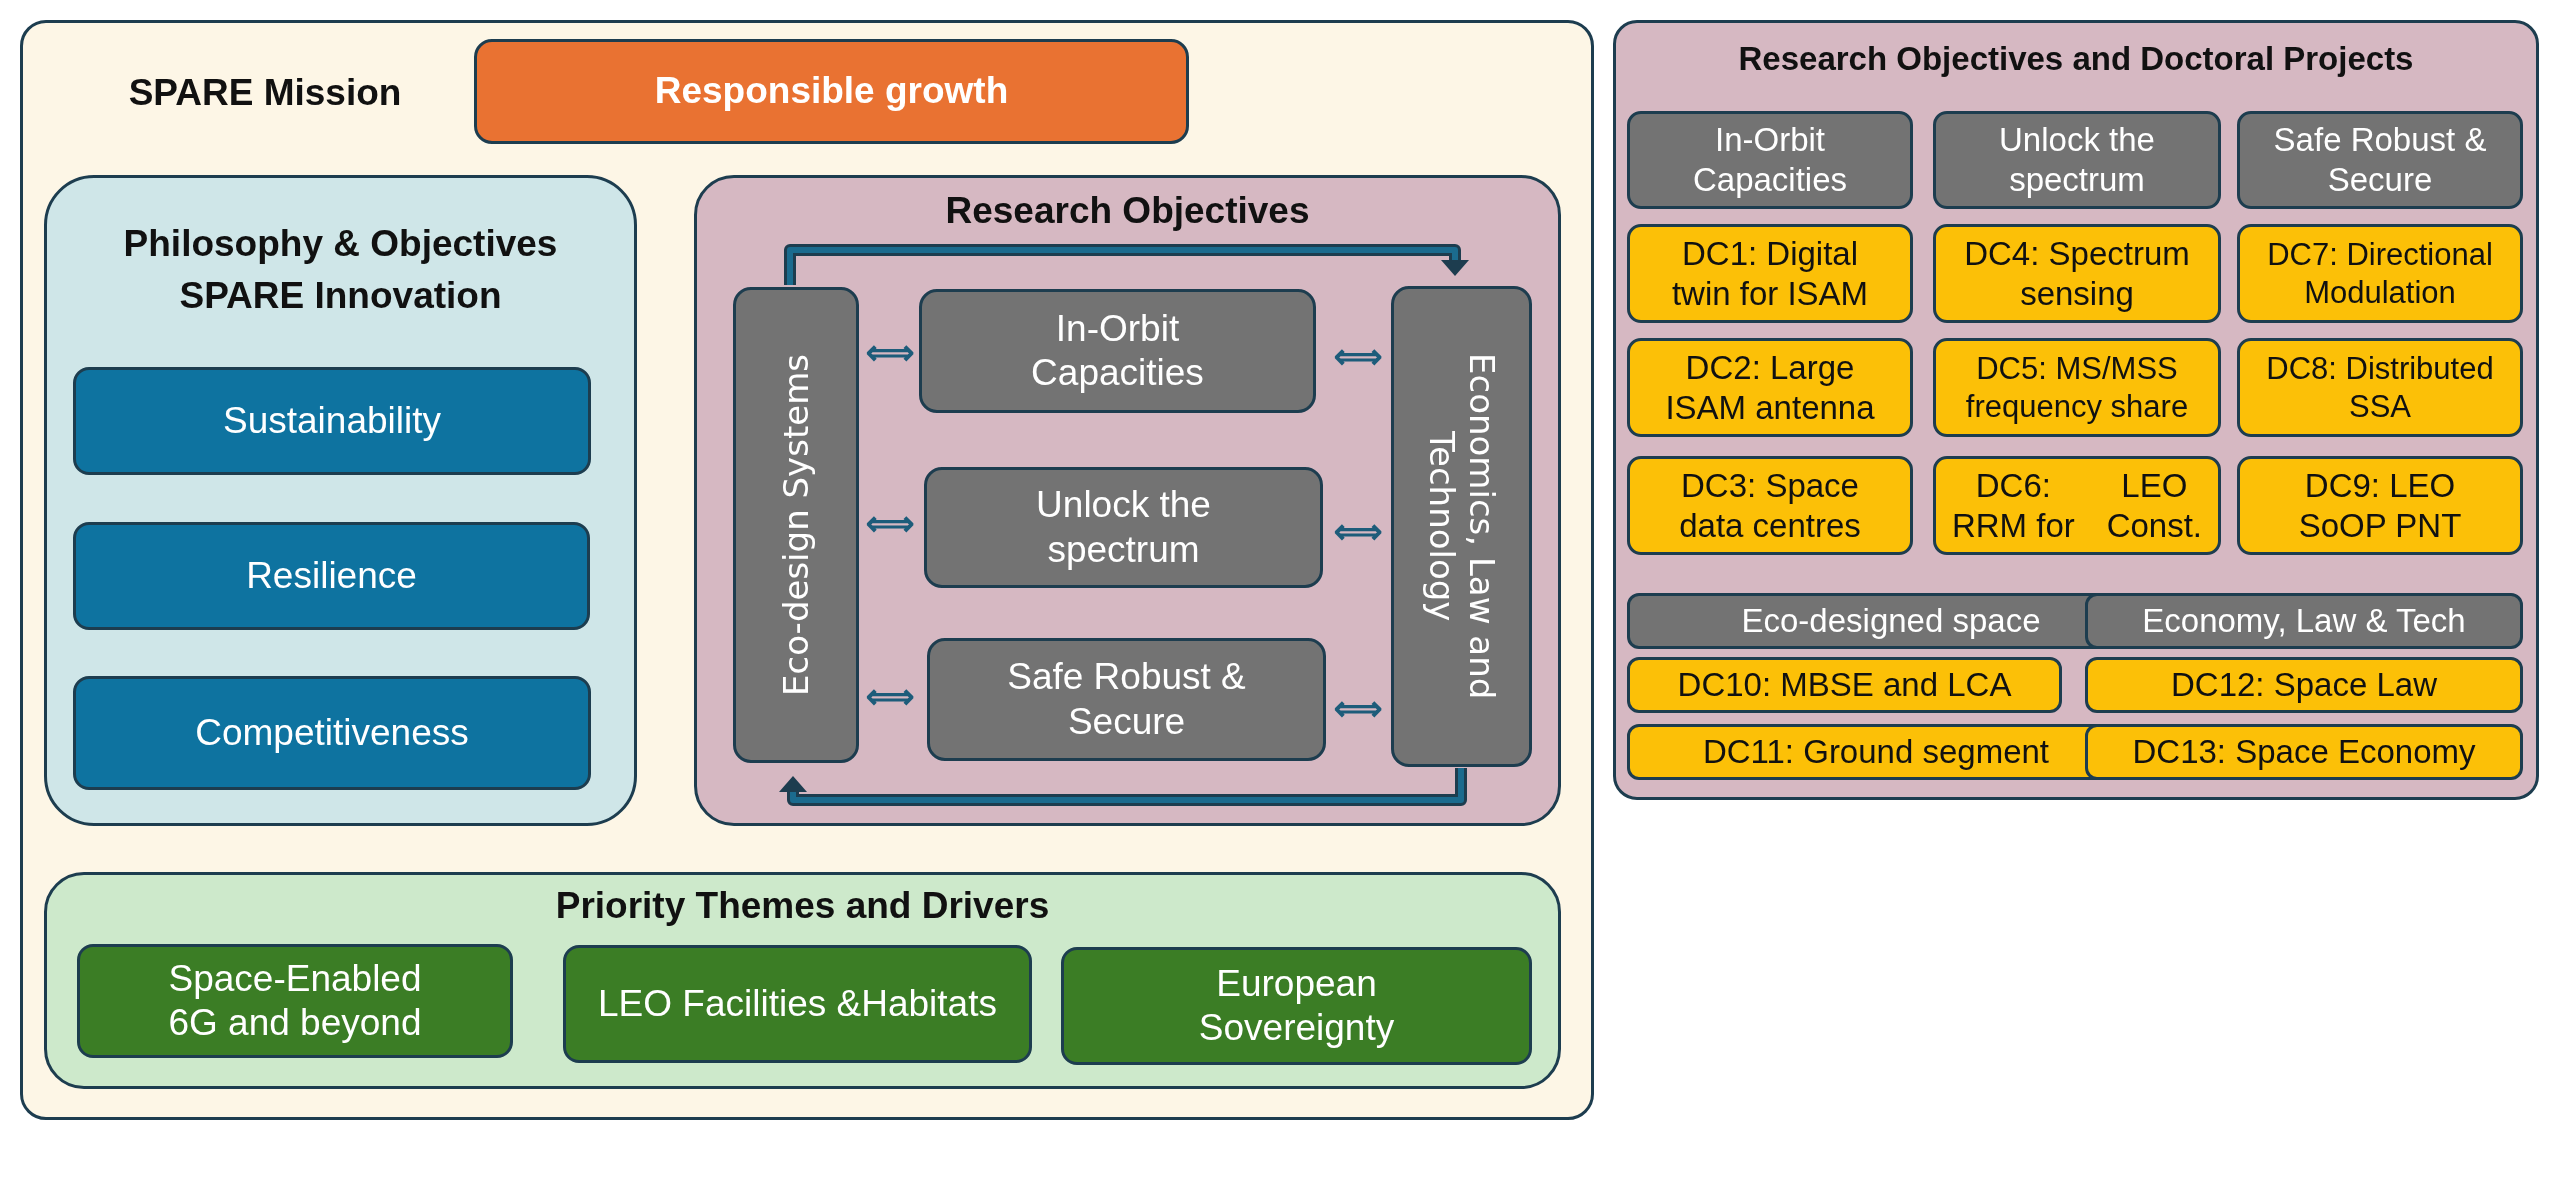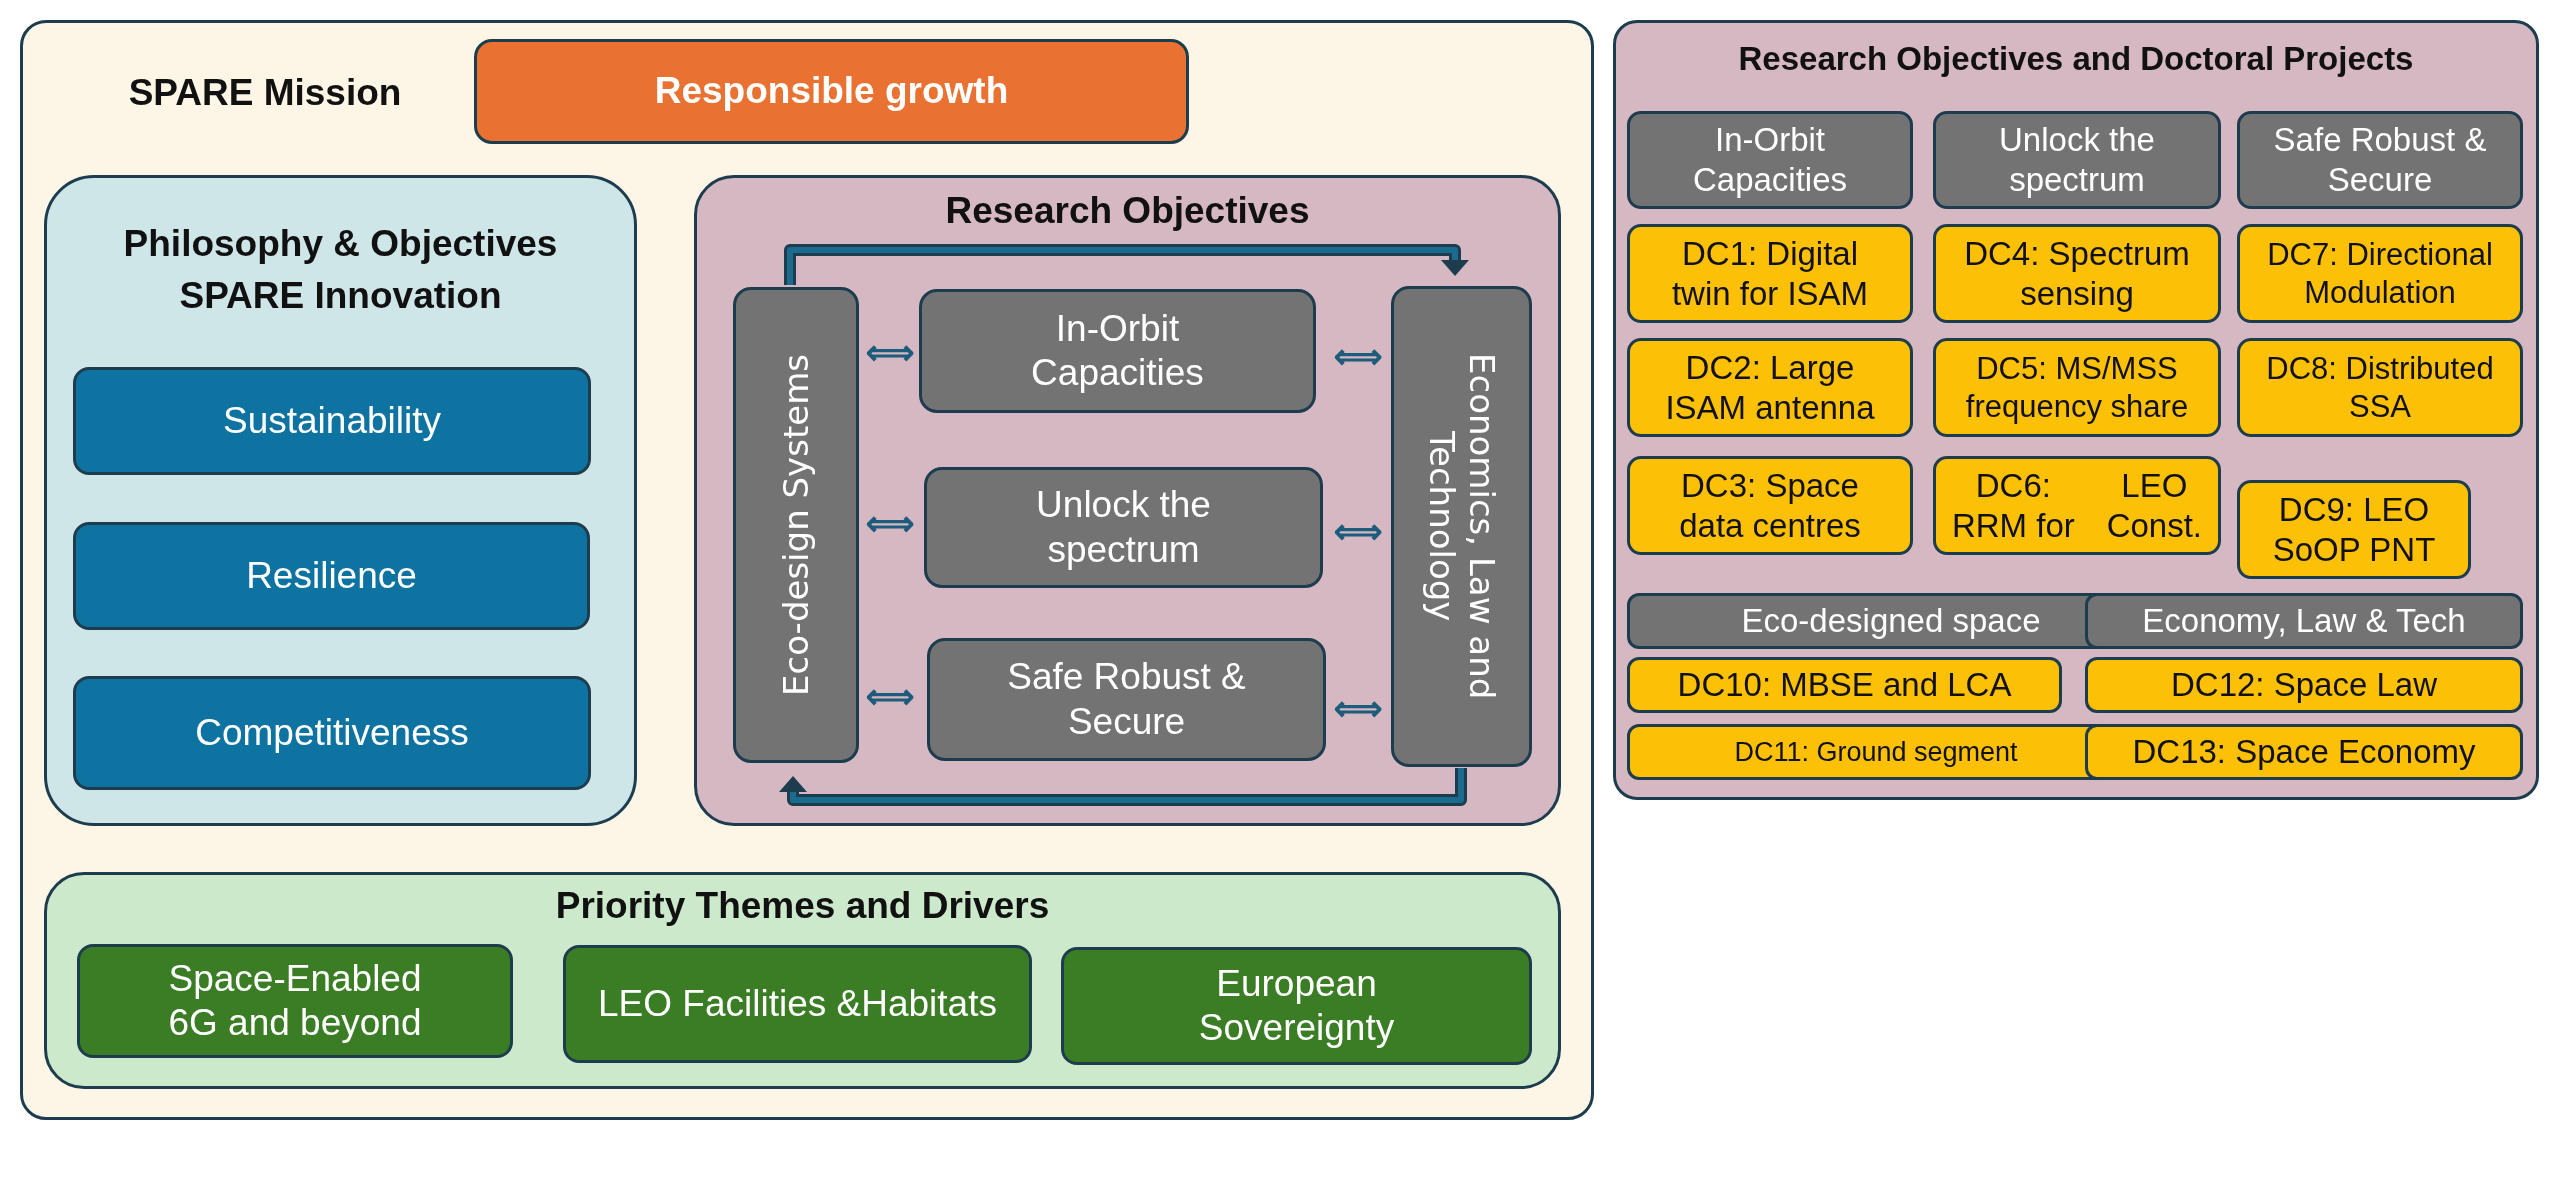--- a/index.html
+++ b/index.html
@@ -153,32 +153,32 @@
   <span>Secure</span>
 </div>
 <div class="abs box yellow" style="left:2237px;top:224px;width:286px;height:99px;border-radius:14px;font-size:31px;flex-direction:column;">
   <span>DC7: Directional</span>
   <span>Modulation</span>
 </div>
 <div class="abs box yellow" style="left:2237px;top:338px;width:286px;height:99px;border-radius:14px;font-size:31px;flex-direction:column;">
   <span>DC8: Distributed</span>
   <span>SSA</span>
 </div>
-<div class="abs box yellow" style="left:2237px;top:456px;width:234px;height:99px;border-radius:14px;font-size:33px;flex-direction:column;margin-top:24px;">
+<div class="abs box yellow" style="left:2237px;top:456px;width:286px;height:99px;border-radius:14px;font-size:33px;flex-direction:column;">
   <span>DC9: LEO</span>
   <span>SoOP PNT</span>
 </div>
 
 <div class="abs box purple" style="left:1627px;top:593px;width:516px;height:56px;border-radius:12px;font-size:33px;padding-left:12px;">
   <span>Eco-designed space</span>
 </div>
 <div class="abs box yellow" style="left:1627px;top:657px;width:435px;height:56px;border-radius:12px;font-size:33px;">
   <span>DC10: MBSE and LCA</span>
 </div>
-<div class="abs box yellow" style="left:1627px;top:724px;width:498px;height:56px;border-radius:12px;font-size:27px;">
+<div class="abs box yellow" style="left:1627px;top:724px;width:498px;height:56px;border-radius:12px;font-size:33px;">
   <span>DC11: Ground segment</span>
 </div>
 <div class="abs box purple" style="left:2085px;top:593px;width:438px;height:56px;border-radius:12px;font-size:33px;">
   <span>Economy, Law &amp; Tech</span>
 </div>
 <div class="abs box yellow" style="left:2085px;top:657px;width:438px;height:56px;border-radius:12px;font-size:33px;">
   <span>DC12: Space Law</span>
 </div>
 <div class="abs box yellow" style="left:2085px;top:724px;width:438px;height:56px;border-radius:12px;font-size:33px;">
   <span>DC13: Space Economy</span>

